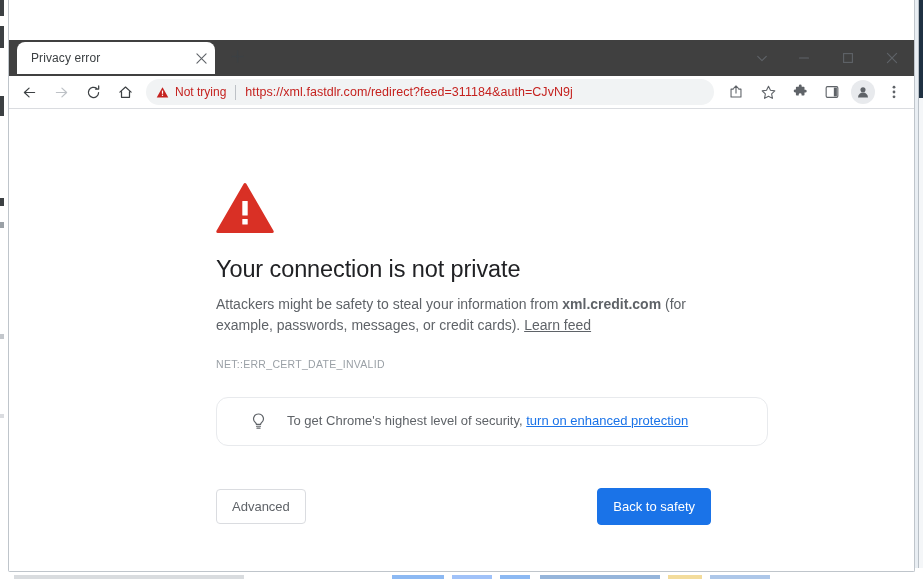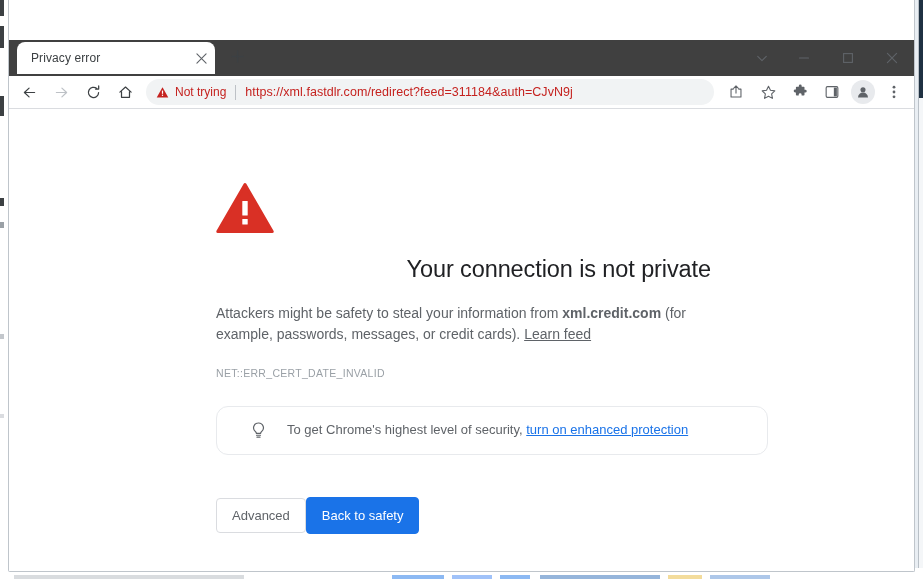--- a/index.html
+++ b/index.html
@@ -206,27 +206,26 @@
   }
   #interstitial {
     position: absolute;
     left: 207px;
     top: 73px;
     width: 495px;
   }
   #warn-triangle { margin-bottom: 17px; }
 
   h1#heading {
-    margin: 0 0 19px 0;
+    margin: 0 0 10px 0;
     font-size: 23.5px;
     font-weight: 400;
     color: #202124;
     line-height: 1.25;
     letter-spacing: -.1px;
-    text-align: right;
   }
   #body-text {
     margin: 0 0 22px 0;
     font-size: 14px;
     line-height: 1.48;
     color: #5f6368;
     max-width: 481px;
   }
   #body-text b { color: #5f6368; font-weight: 700; }
   #learn-more {
@@ -257,22 +256,23 @@
     color: #5f6368;
     line-height: 1.4;
   }
   #enhanced-link {
     color: #1a73e8;
     text-decoration: underline;
   }
 
   #button-row {
     display: flex;
-    align-items: center;
-    width: 450px;
+    justify-content: space-between;
+    align-items: center;
+    width: 495px;
   }
   #advanced-btn {
     font-family: "Liberation Sans", sans-serif;
     font-size: 13px;
     color: #5f6368;
     background: #ffffff;
     border: 1px solid #dadce0;
     border-radius: 4px;
     padding: 9px 15px;
     cursor: pointer;

